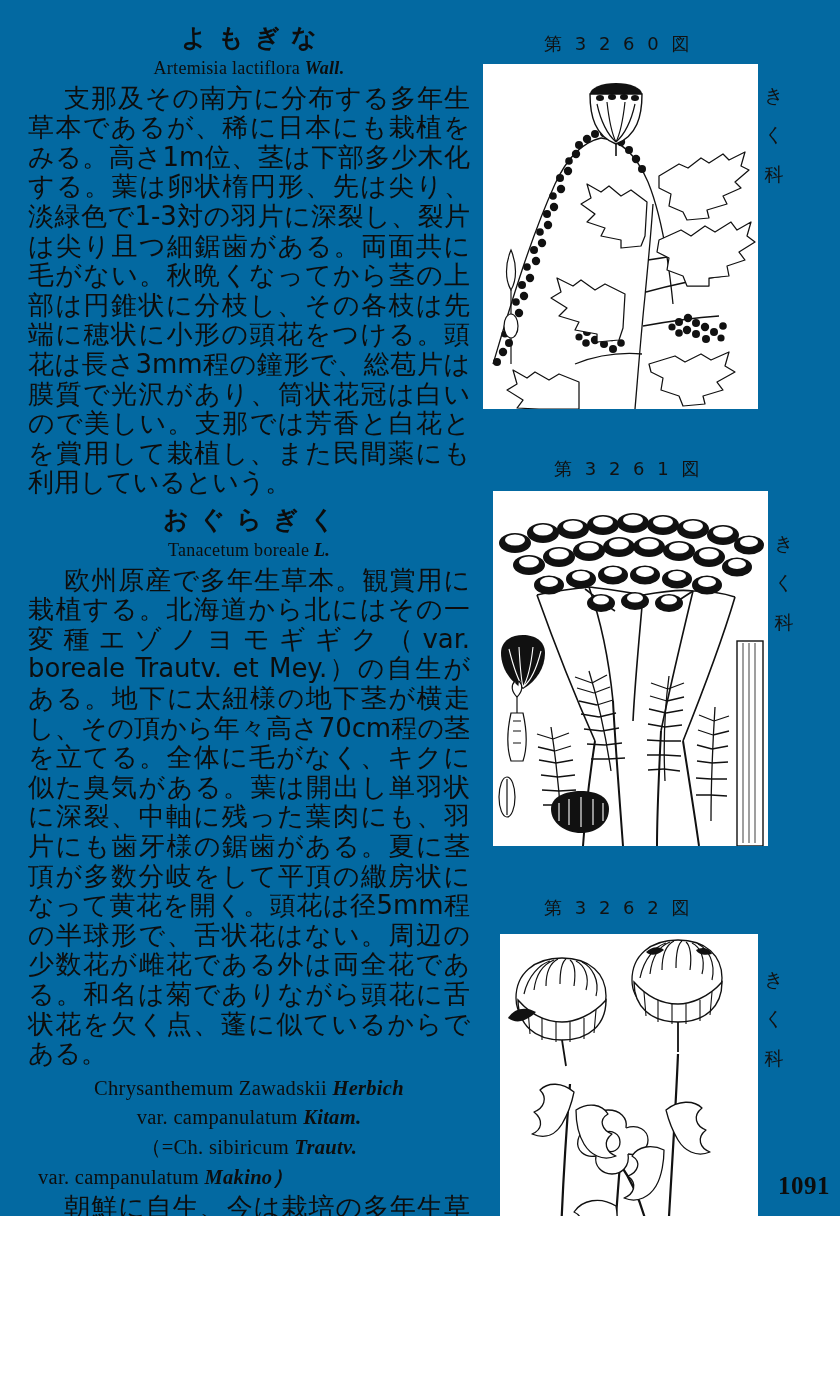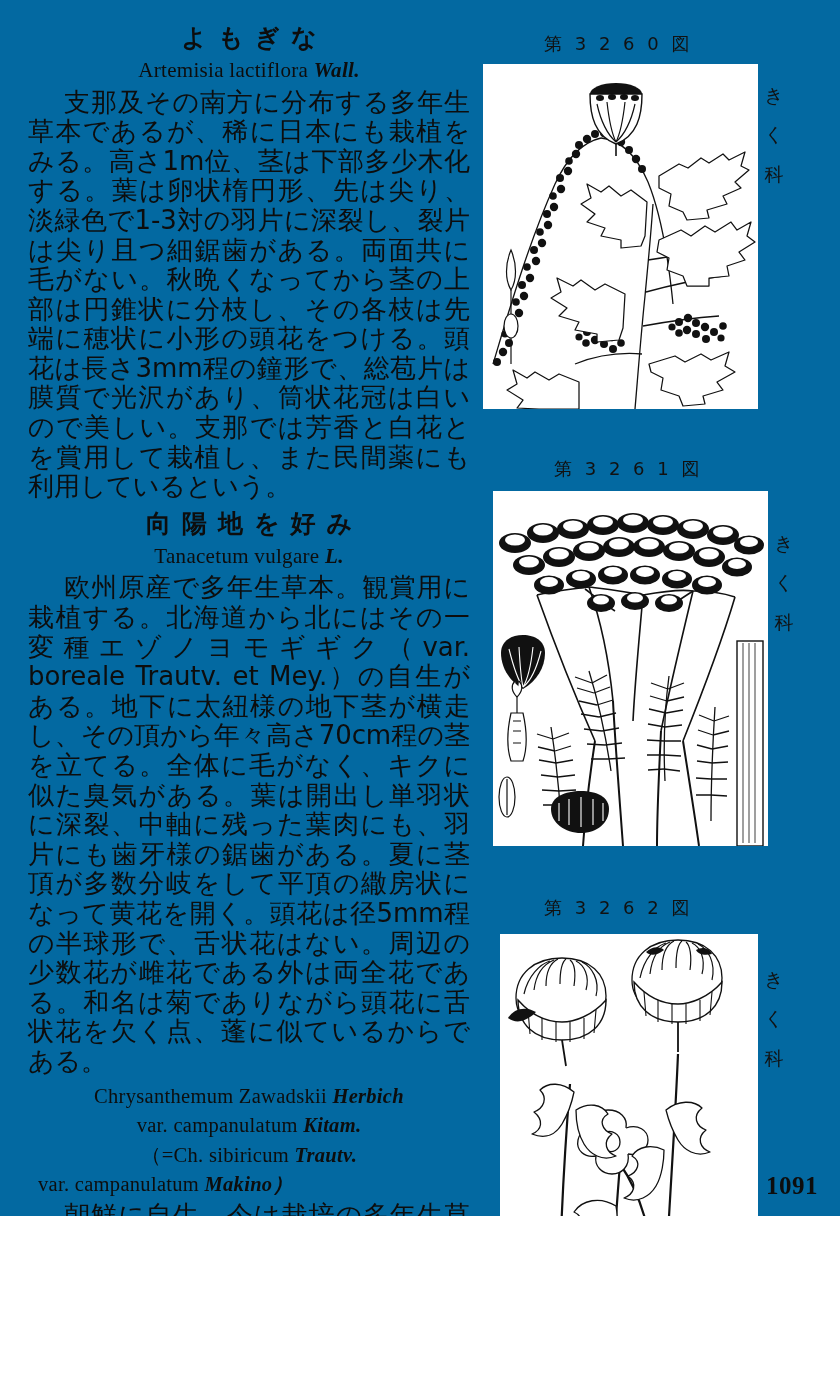--- a/index.html
+++ b/index.html
@@ -32,21 +32,21 @@
     font-family: "DejaVu Sans", "Liberation Sans", sans-serif;
     font-weight: bold;
     font-size: 25px;
     letter-spacing: 11px;
     text-indent: 11px;
     line-height: 1.25;
     margin: 0 0 4px 0;
   }
   .sci-name {
     text-align: center;
-    font-size: 21px;
+    font-size: 18px;
     line-height: 1.3;
     margin: 0 0 3px 0;
     letter-spacing: 0.3px;
   }
   .sci-name .auth { font-style: italic; font-weight: bold; }
   .sci-name.tight { font-size: 20.5px; }
   .sci-name.indent-a { text-align: center; }
   .sci-name.indent-b { text-align: left; padding-left: 10px; }
 
   .body-text {
@@ -89,21 +89,21 @@
     font-size: 19px;
     writing-mode: vertical-rl;
     text-orientation: upright;
     letter-spacing: 16px;
     line-height: 1;
     color: #111;
   }
 
   .page-number {
     position: absolute;
-    right: 22px;
+    right: 10px;
     bottom: 16px;
     font-family: "Liberation Serif", serif;
     font-weight: bold;
     font-size: 25px;
     letter-spacing: 0.5px;
   }
 </style>
 </head>
 <body>
 
@@ -114,23 +114,23 @@
     <div class="entry">
       <div class="jp-title">よもぎな</div>
       <div class="sci-name">
         <span>Artemisia lactiflora</span>
         <span class="auth">Wall.</span>
       </div>
       <p class="body-text"><span class="ind"></span><span>支那及その南方に分布する多年生草本であるが、稀に日本にも栽植をみる。高さ1m位、茎は下部多少木化する。葉は卵状楕円形、先は尖り、淡緑色で1-3対の羽片に深裂し、裂片は尖り且つ細鋸歯がある。両面共に毛がない。秋晩くなってから茎の上部は円錐状に分枝し、その各枝は先端に穂状に小形の頭花をつける。頭花は長さ3mm程の鐘形で、総苞片は膜質で光沢があり、筒状花冠は白いので美しい。支那では芳香と白花とを賞用して栽植し、また民間薬にも利用しているという。</span></p>
     </div>
 
     <div class="entry" style="margin-top:6px;">
-      <div class="jp-title">向陽地を好み</div>
+      <div class="jp-title">おぐらぎく</div>
       <div class="sci-name">
-        <span>Tanacetum vulgare</span>
+        <span>Tanacetum boreale</span>
         <span class="auth">L.</span>
       </div>
       <p class="body-text"><span class="ind"></span><span>欧州原産で多年生草本。観賞用に栽植する。北海道から北にはその一変種エゾノヨモギギク（var. boreale Trautv. et Mey.）の自生がある。地下に太紐様の地下茎が横走し、その頂から年々高さ70cm程の茎を立てる。全体に毛がなく、キクに似た臭気がある。葉は開出し単羽状に深裂、中軸に残った葉肉にも、羽片にも歯牙様の鋸歯がある。夏に茎頂が多数分岐をして平頂の繖房状になって黄花を開く。頭花は径5mm程の半球形で、舌状花はない。周辺の少数花が雌花である外は両全花である。和名は菊でありながら頭花に舌状花を欠く点、蓬に似ているからである。</span></p>
     </div>
 
     <div class="entry" style="margin-top:6px;">
       <div class="sci-name tight">
         <span>Chrysanthemum Zawadskii</span>
         <span class="auth">Herbich</span>
       </div>

